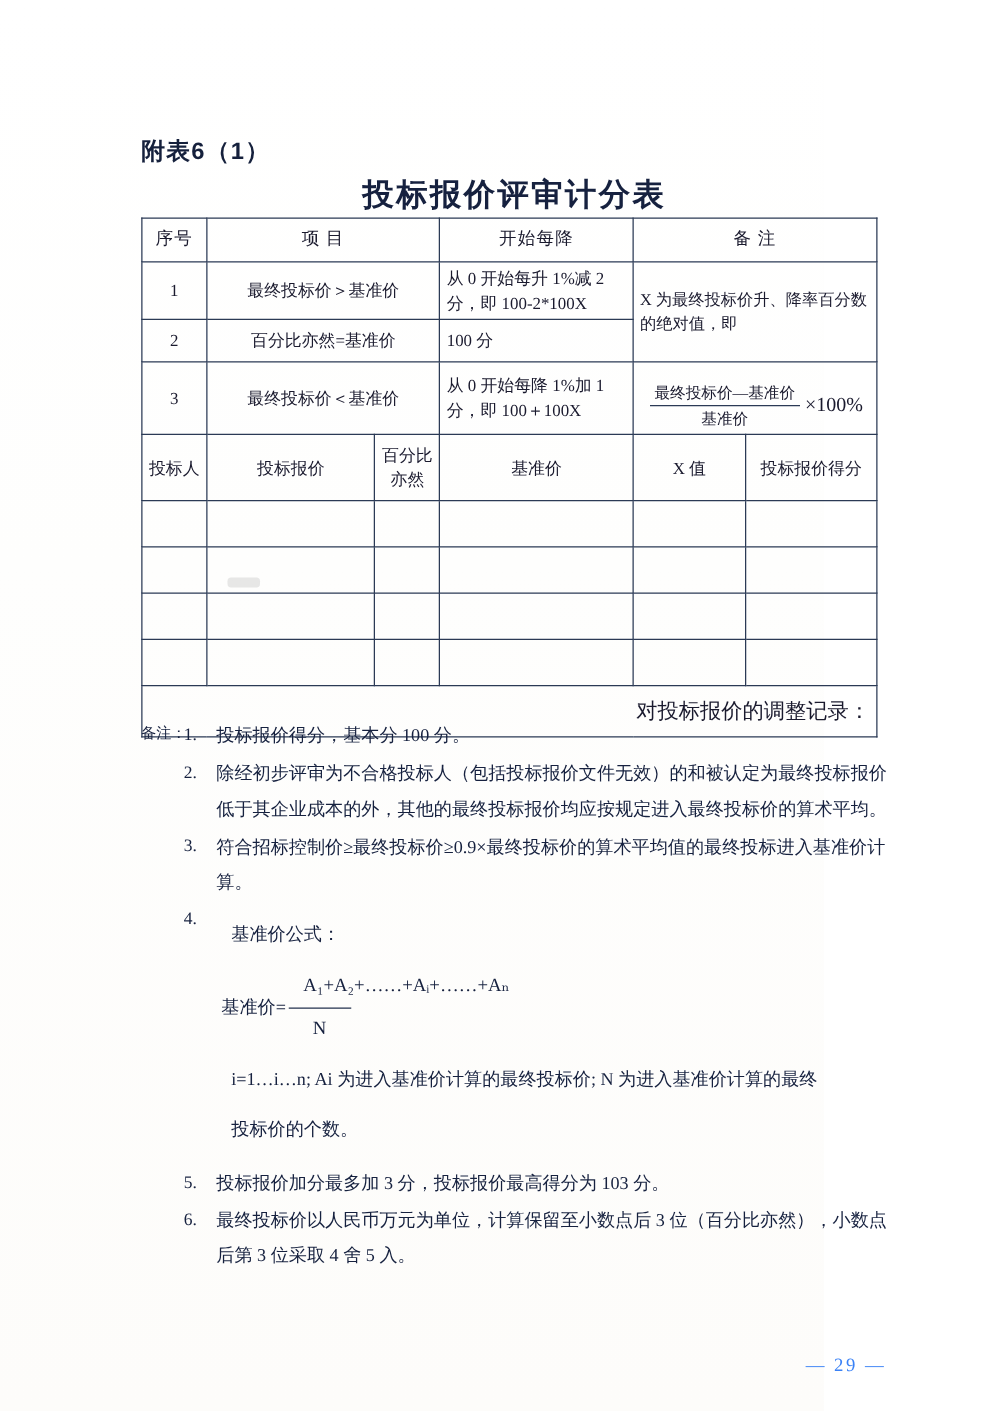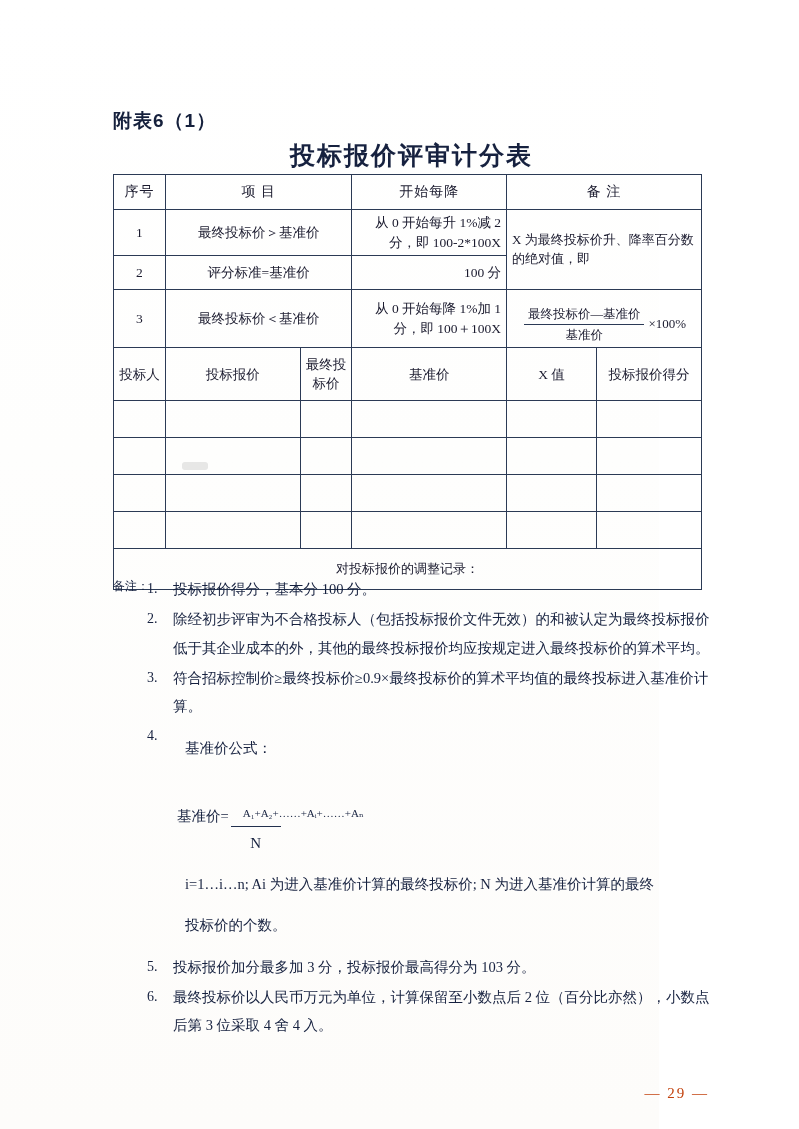--- a/index.html
+++ b/index.html
@@ -69,21 +69,21 @@
     border-collapse: collapse;
     font-size: 13.5px;
   }
   table.scoretable td {
     border: 1px solid #2b3a55;
     padding: 3px 5px;
     vertical-align: middle;
     line-height: 1.45;
   }
   .c-center { text-align: center; }
-  .c-left { text-align: right; margin-left: 38px; }
+  .c-left { text-align: left; margin-left: 38px; }
 
   .hdr td { text-align: center; height: 28px; font-size: 14px; letter-spacing: 1px; }
 
   .rowh { height: 42px; }
   .rowh2 { height: 34px; }
 
   .note-cell {
     font-size: 13px;
     line-height: 1.5;
     vertical-align: top;
@@ -102,29 +102,29 @@
     display: block;
     font-size: 12.5px;
     white-space: nowrap;
   }
   .frac .den {
     display: block;
     padding-top: 1px;
     font-size: 12.5px;
   }
   .fracwrap { display: flex; align-items: center; justify-content: center; margin-top: 12px; }
-  .fracwrap .tail { font-size: 13px; padding-left: 2px; }
+  .fracwrap .tail { font-size: 16px; padding-left: 2px; }
 
   .bidhdr td { text-align: center; height: 46px; font-size: 13.5px; }
   .blankrow td { height: 30px; }
 
   .adjust-row td {
     height: 34px;
-    font-size: 13px;
-    text-align: center;
+    font-size: 17px;
+    text-align: right;
     padding-left: 8px;
   }
 
   .remarks {
     position: absolute;
     left: 113px;
     top: 575px;
     width: 600px;
     font-size: 14.5px;
     line-height: 1.95;
@@ -165,36 +165,35 @@
   .formula-block .lhs { padding-right: 2px; }
   .bigfrac {
     display: inline-block;
     text-align: center;
   }
   .bigfrac .num {
     border-bottom: 1.2px solid #22304d;
     padding: 0 12px 2px 12px;
     display: block;
     white-space: nowrap;
-    font-size: 11px;
-    margin-top: 28px;
+    font-size: 15px;
   }
   .bigfrac .den {
     display: block;
     padding-top: 2px;
     font-size: 15px;
   }
 
   .pagenum {
     position: absolute;
     right: 90px;
     top: 1085px;
     font-size: 15px;
     letter-spacing: 2px;
-    color: #c2410c;
+    color: #3b82f6;
   }
 
   .smudge {
     position: absolute;
     left: 182px;
     top: 462px;
     width: 26px;
     height: 8px;
     background: #cfcfcf;
     opacity: 0.5;
@@ -231,21 +230,21 @@
 
       <tr class="rowh">
         <td class="c-center">1</td>
         <td class="c-center" colspan="2">最终投标价＞基准价</td>
         <td class="c-left">从 0 开始每升 1%减 2 分，即 100-2*100X</td>
         <td class="note-cell" colspan="2" rowspan="2">X 为最终投标价升、降率百分数的绝对值，即</td>
       </tr>
 
       <tr class="rowh2">
         <td class="c-center">2</td>
-        <td class="c-center" colspan="2">评分标准=基准价</td>
+        <td class="c-center" colspan="2">百分比亦然=基准价</td>
         <td class="c-left">100 分</td>
       </tr>
 
       <tr class="rowh">
         <td class="c-center">3</td>
         <td class="c-center" colspan="2">最终投标价＜基准价</td>
         <td class="c-left">从 0 开始每降 1%加 1 分，即 100＋100X</td>
         <td colspan="2">
           <div class="fracwrap">
             <span class="frac">
@@ -253,21 +252,21 @@
               <span class="den">基准价</span>
             </span>
             <span class="tail">×100%</span>
           </div>
         </td>
       </tr>
 
       <tr class="bidhdr">
         <td>投标人</td>
         <td>投标报价</td>
-        <td>最终投标价</td>
+        <td>百分比亦然</td>
         <td>基准价</td>
         <td>X 值</td>
         <td>投标报价得分</td>
       </tr>
 
       <tr class="blankrow">
         <td></td>
         <td></td>
         <td></td>
         <td></td>
@@ -342,21 +341,21 @@
           </span>
         </div>
 
         <div class="item">
           <span class="num">5.</span>
           <span class="txt">投标报价加分最多加 3 分，投标报价最高得分为 103 分。</span>
         </div>
 
         <div class="item">
           <span class="num">6.</span>
-          <span class="txt">最终投标价以人民币万元为单位，计算保留至小数点后 2 位（百分比亦然），小数点后第 3 位采取 4 舍 4 入。</span>
+          <span class="txt">最终投标价以人民币万元为单位，计算保留至小数点后 3 位（百分比亦然），小数点后第 3 位采取 4 舍 5 入。</span>
         </div>
 
       </div>
     </div>
 
     <div class="pagenum">— 29 —</div>
 
   </div>
 </div>
 

